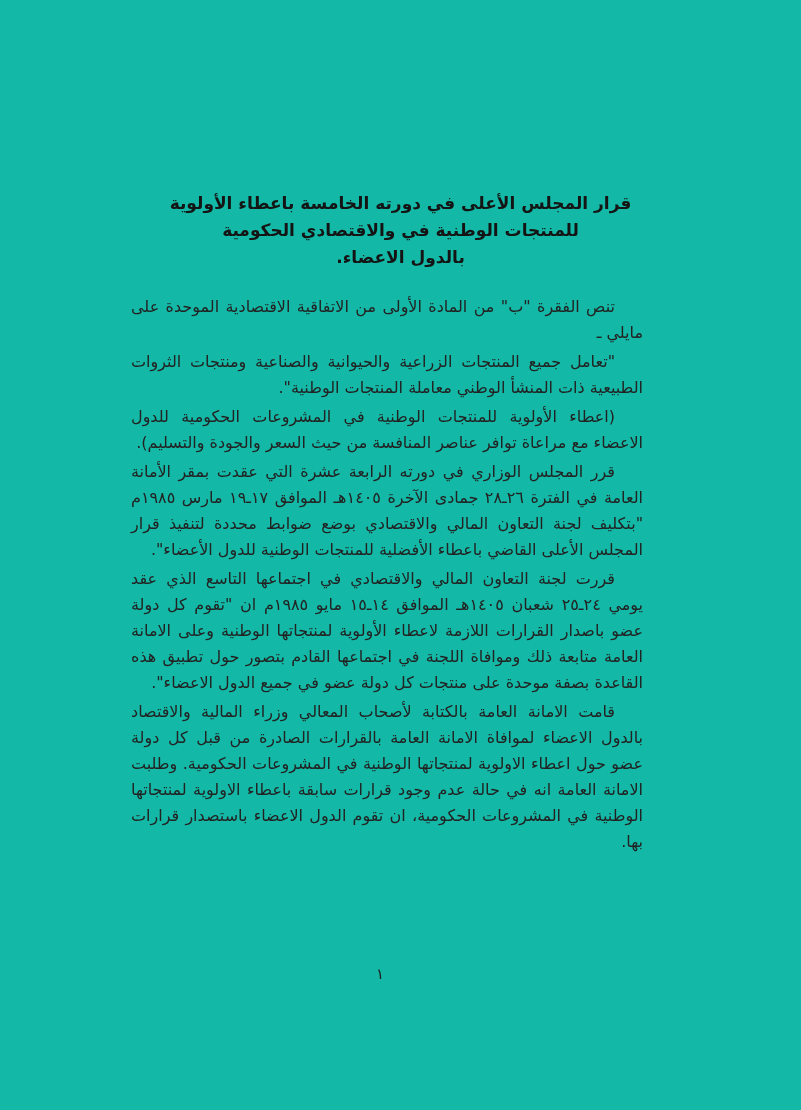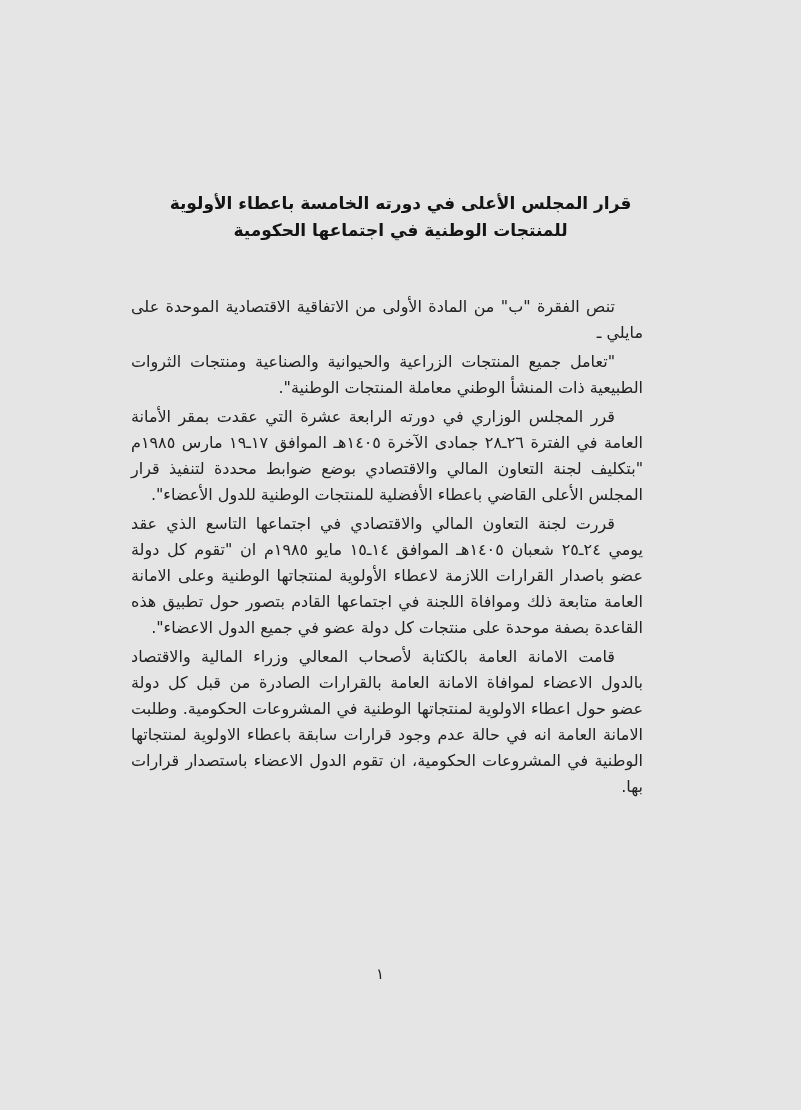--- a/index.html
+++ b/index.html
@@ -49,30 +49,32 @@
     left: 345px;
     width: 70px;
     text-align: center;
     font-size: 15px;
     color: #1f1f1f;
   }
 </style>
 </head>
 <body>
 
-<div class="page" style="background: #e5e5e5; color: rgb(34, 34, 34);">
+<div class="page" style="background: #14b8a6; color: rgb(34, 34, 34);">
 
   <div class="title-block" style="color: rgb(20, 20, 20);">
     <div>قرار المجلس الأعلى في دورته الخامسة باعطاء الأولوية</div>
-    <div>للمنتجات الوطنية في اجتماعها الحكومية</div>
+    <div>للمنتجات الوطنية في والاقتصادي الحكومية</div>
+    <div>بالدول الاعضاء.</div>
   </div>
 
   <div class="body-block">
     <p>تنص الفقرة "ب" من المادة الأولى من الاتفاقية الاقتصادية الموحدة على مايلي ـ</p>
     <p>"تعامل جميع المنتجات الزراعية والحيوانية والصناعية ومنتجات الثروات الطبيعية ذات المنشأ الوطني معاملة المنتجات الوطنية".</p>
+    <p>(اعطاء الأولوية للمنتجات الوطنية في المشروعات الحكومية للدول الاعضاء مع مراعاة توافر عناصر المنافسة من حيث السعر والجودة والتسليم).</p>
     <p>قرر المجلس الوزاري في دورته الرابعة عشرة التي عقدت بمقر الأمانة العامة في الفترة ٢٦ـ٢٨ جمادى الآخرة ١٤٠٥هـ الموافق ١٧ـ١٩ مارس ١٩٨٥م "بتكليف لجنة التعاون المالي والاقتصادي بوضع ضوابط محددة لتنفيذ قرار المجلس الأعلى القاضي باعطاء الأفضلية للمنتجات الوطنية للدول الأعضاء".</p>
     <p>قررت لجنة التعاون المالي والاقتصادي في اجتماعها التاسع الذي عقد يومي ٢٤ـ٢٥ شعبان ١٤٠٥هـ الموافق ١٤ـ١٥ مايو ١٩٨٥م ان "تقوم كل دولة عضو باصدار القرارات اللازمة لاعطاء الأولوية لمنتجاتها الوطنية وعلى الامانة العامة متابعة ذلك وموافاة اللجنة في اجتماعها القادم بتصور حول تطبيق هذه القاعدة بصفة موحدة على منتجات كل دولة عضو في جميع الدول الاعضاء".</p>
     <p>قامت الامانة العامة بالكتابة لأصحاب المعالي وزراء المالية والاقتصاد بالدول الاعضاء لموافاة الامانة العامة بالقرارات الصادرة من قبل كل دولة عضو حول اعطاء الاولوية لمنتجاتها الوطنية في المشروعات الحكومية. وطلبت الامانة العامة انه في حالة عدم وجود قرارات سابقة باعطاء الاولوية لمنتجاتها الوطنية في المشروعات الحكومية، ان تقوم الدول الاعضاء باستصدار قرارات بها.</p>
   </div>
 
   <div class="page-number">١</div>
 
 </div>
 
 </body></html>

